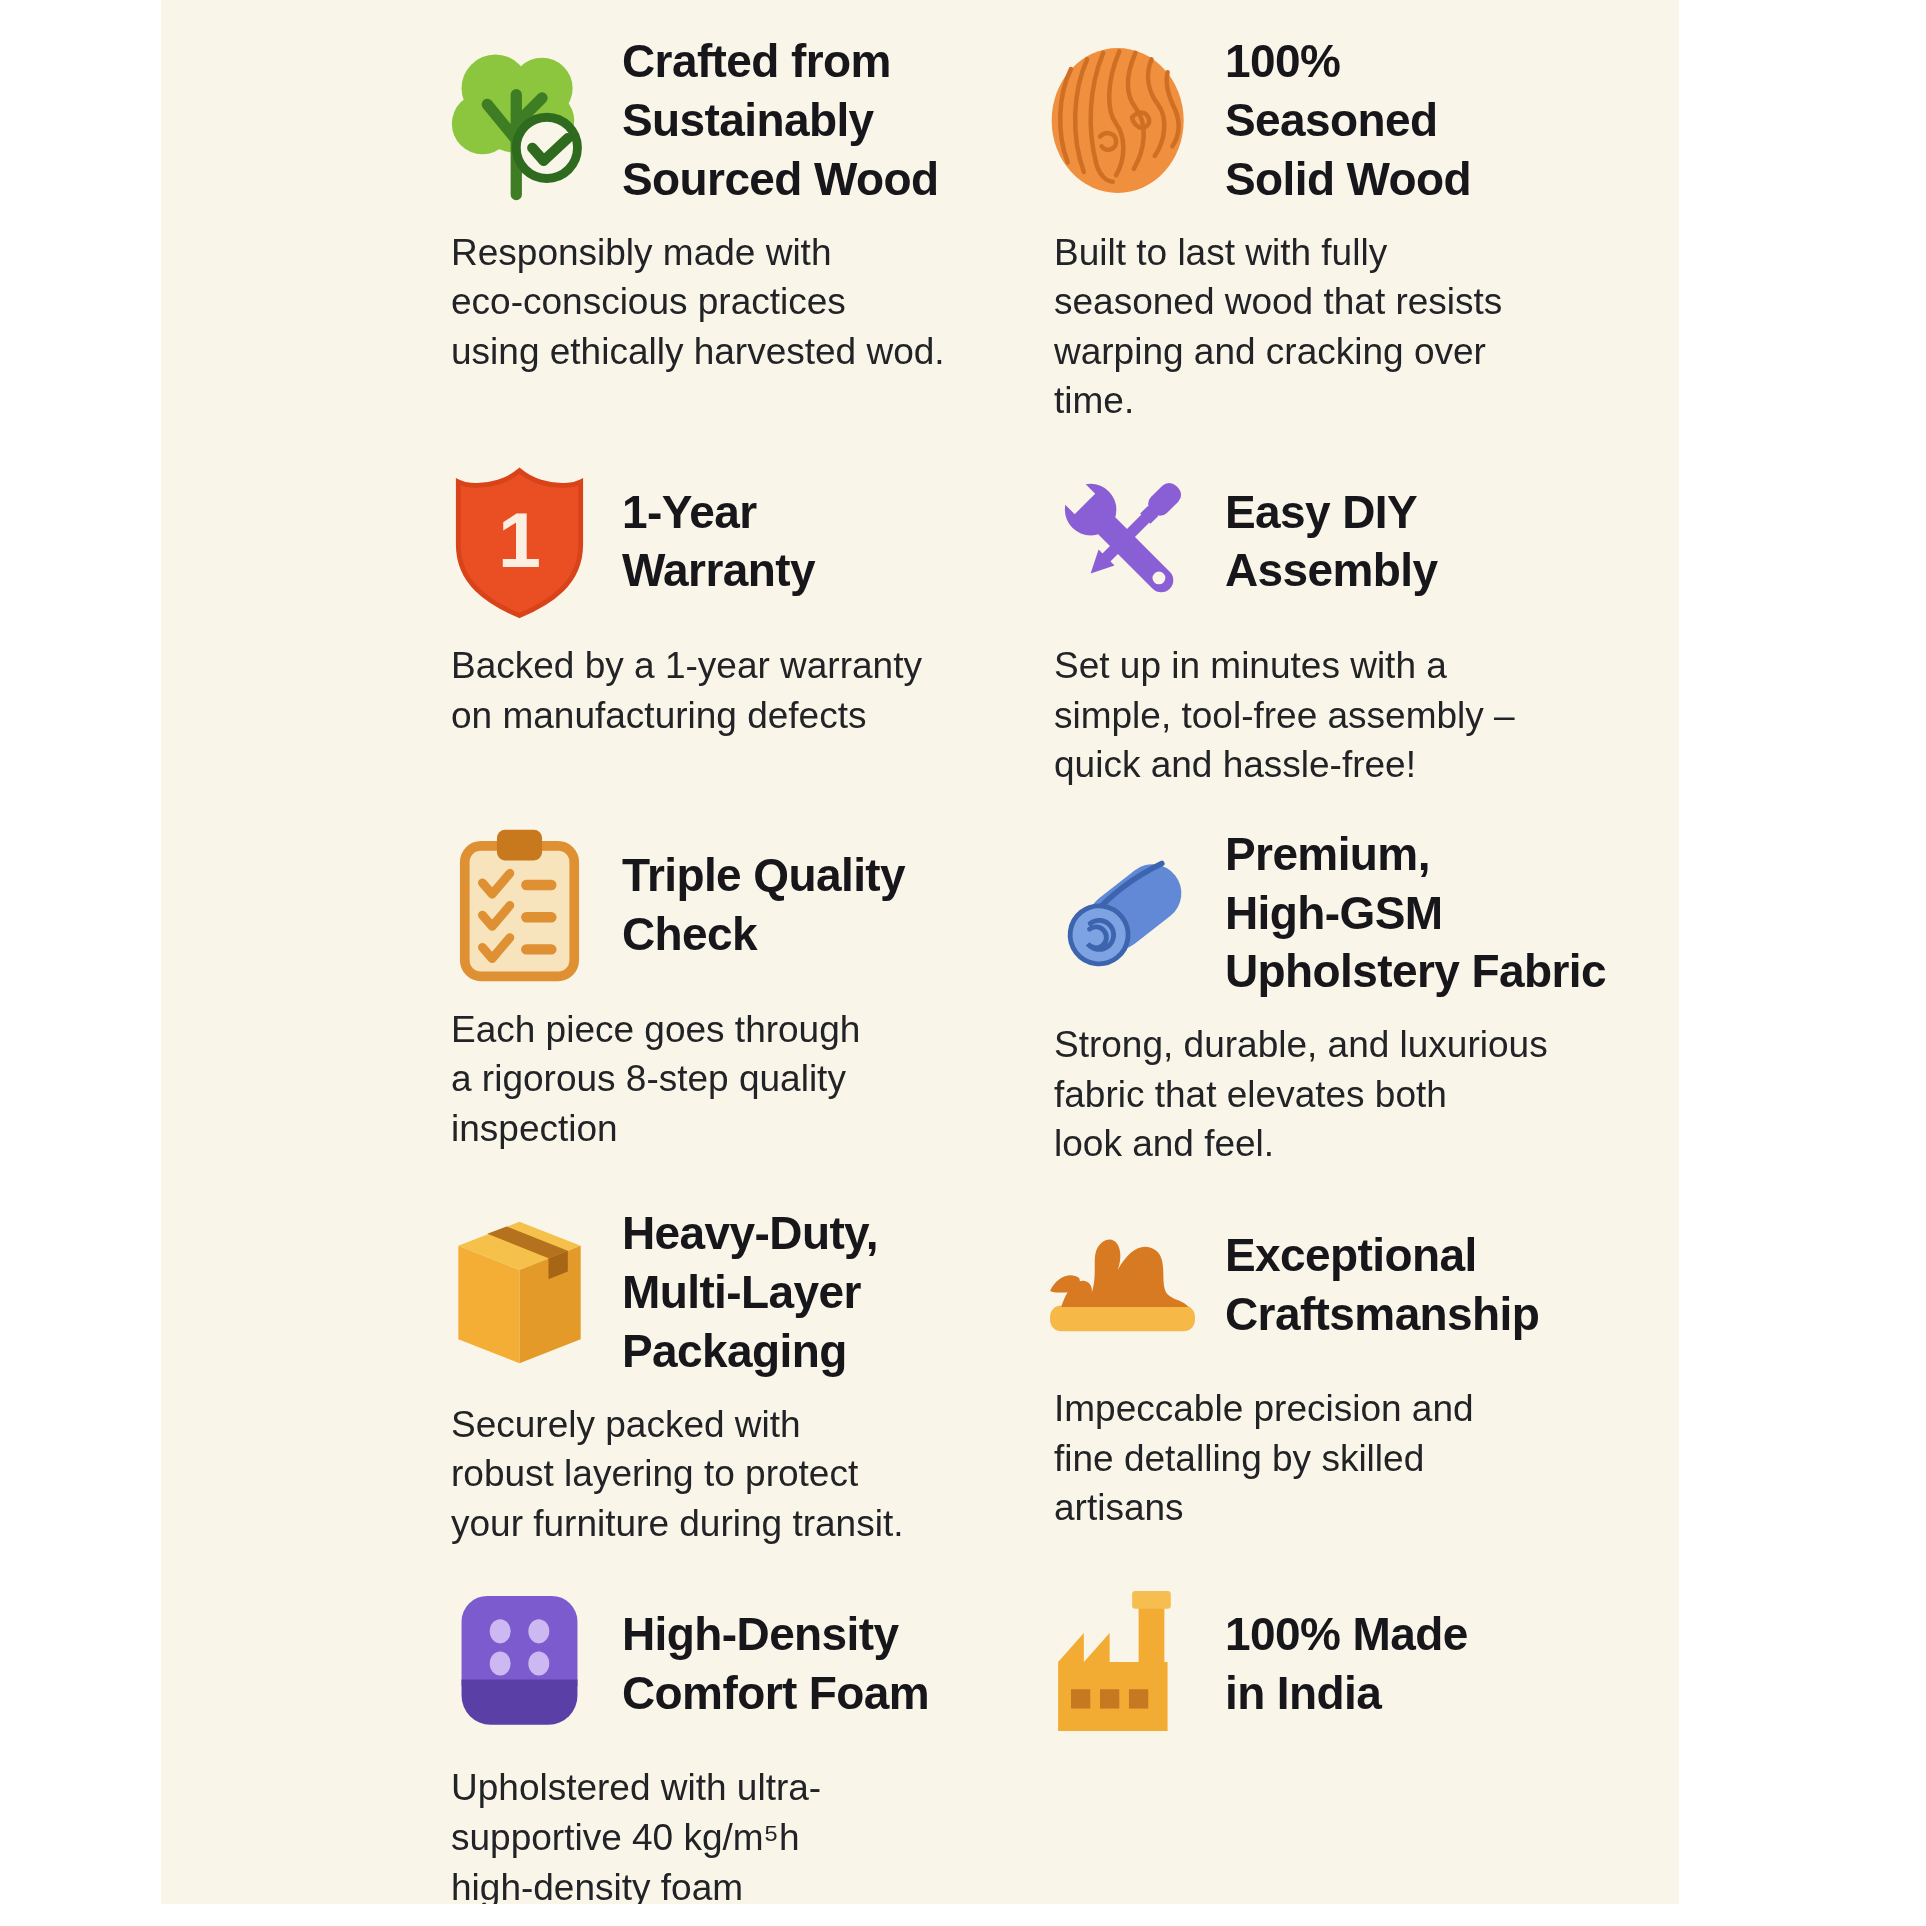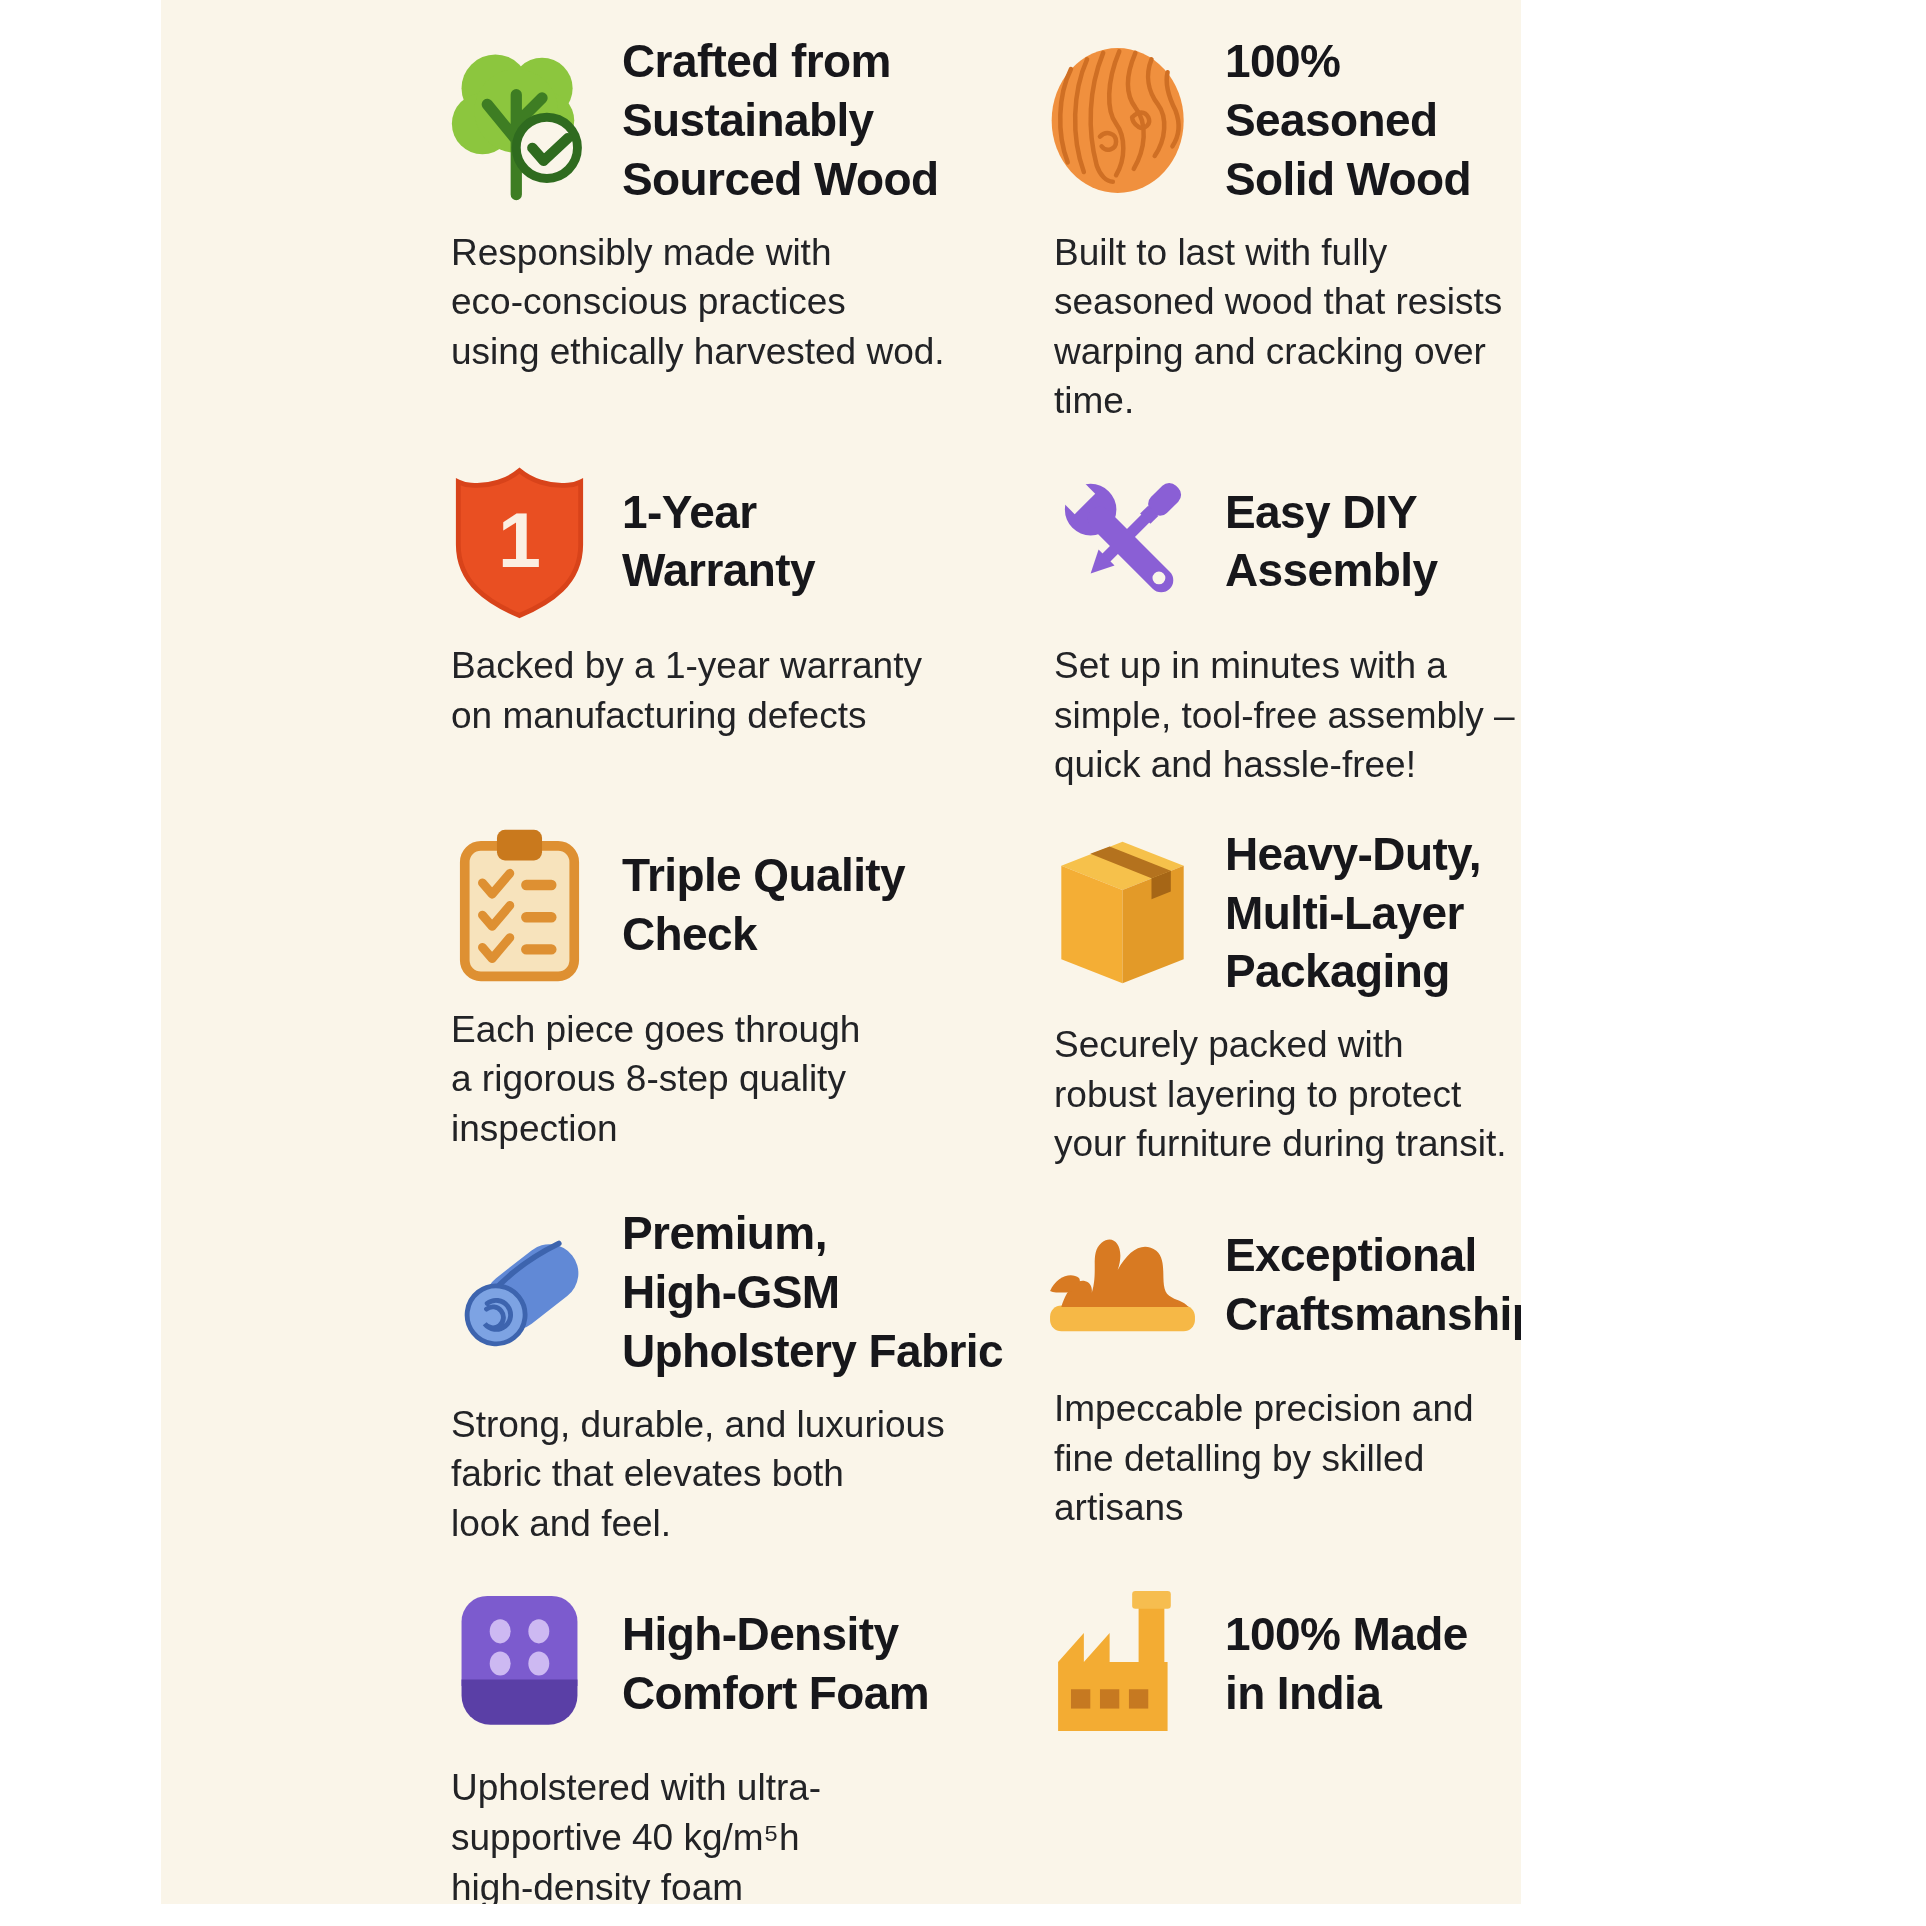--- a/index.html
+++ b/index.html
@@ -12,21 +12,21 @@
     position: relative;
     width: 1926px;
     height: 1926px;
     background: #ffffff;
     overflow: hidden;
   }
   .panel {
     position: absolute;
     left: 161px;
     top: 0;
-    width: 1360px;
+    width: 1518px;
     height: 1904px;
     background: #FAF5E9;
     overflow: hidden;
   }
   .grid {
     box-sizing: border-box;
     display: grid;
     grid-template-columns: 539px 539px;
     column-gap: 64px;
     row-gap: 35px;
@@ -183,55 +183,55 @@
         </div>
         <div class="desc">Each piece goes through
 a rigorous 8-step quality
 inspection</div>
       </div>
 
       <div class="feature">
         <div class="head">
           <div class="icon-box">
             <svg viewBox="0 0 100 100">
+              <g transform="rotate(-38 50 50)">
+                <rect x="26" y="34" width="64" height="36" rx="18" fill="#6189D6"></rect>
+                <path d="M34 40 Q60 35 88 41" stroke="#3D64AE" stroke-width="3.5" fill="none" stroke-linecap="round"></path>
+                <circle cx="30" cy="52" r="18" fill="#7DA3E3" stroke="#3D64AE" stroke-width="3"></circle>
+                <path d="M30 43 a9 9 0 1 1 -9 9 a6.5 6.5 0 1 0 6.5 -6.5" stroke="#3D64AE" stroke-width="3" fill="none" stroke-linecap="round"></path>
+              </g>
+            </svg>
+          </div>
+          <div class="title">Premium,
+High-GSM
+Upholstery Fabric</div>
+        </div>
+        <div class="desc">Strong, durable, and luxurious
+fabric that elevates both
+look and feel.</div>
+      </div>
+
+      <div class="feature">
+        <div class="head">
+          <div class="icon-box">
+            <svg viewBox="0 0 100 100">
               <polygon points="50,6 88,21 50,36 12,21" fill="#F6C14B"></polygon>
               <polygon points="12,21 50,36 50,94 12,79" fill="#F4AE35"></polygon>
               <polygon points="88,21 50,36 50,94 88,79" fill="#E39A28"></polygon>
               <polygon points="30,13.5 42,9 80,24 68,28.8" fill="#B4721E"></polygon>
               <polygon points="68,28.8 80,24 80,37 68,41.8" fill="#A66616"></polygon>
             </svg>
           </div>
           <div class="title">Heavy-Duty,
 Multi-Layer
 Packaging</div>
         </div>
         <div class="desc">Securely packed with
 robust layering to protect
 your furniture during transit.</div>
-      </div>
-
-      <div class="feature">
-        <div class="head">
-          <div class="icon-box">
-            <svg viewBox="0 0 100 100">
-              <g transform="rotate(-38 50 50)">
-                <rect x="26" y="34" width="64" height="36" rx="18" fill="#6189D6"></rect>
-                <path d="M34 40 Q60 35 88 41" stroke="#3D64AE" stroke-width="3.5" fill="none" stroke-linecap="round"></path>
-                <circle cx="30" cy="52" r="18" fill="#7DA3E3" stroke="#3D64AE" stroke-width="3"></circle>
-                <path d="M30 43 a9 9 0 1 1 -9 9 a6.5 6.5 0 1 0 6.5 -6.5" stroke="#3D64AE" stroke-width="3" fill="none" stroke-linecap="round"></path>
-              </g>
-            </svg>
-          </div>
-          <div class="title">Premium,
-High-GSM
-Upholstery Fabric</div>
-        </div>
-        <div class="desc">Strong, durable, and luxurious
-fabric that elevates both
-look and feel.</div>
       </div>
 
       <div class="feature">
         <div class="head">
           <div class="icon-box">
             <svg viewBox="0 0 100 100">
               <rect x="5" y="63" width="90" height="16" rx="7" fill="#F6B846"></rect>
               <path d="M12 64 C15 54 21 46 27 48 C31 49 32 54 30 58 C36 42 29 31 37 24 C45 18 52 27 47 41 C54 28 63 23 71 29 C79 36 72 52 79 57 C83 60 88 60 91 64 Z" fill="#D87A22"></path>
               <path d="M5 54 C9 45 18 42 23 46 C25 49 21 55 14 55 C10 55 7 55 5 54 Z" fill="#D87A22"></path>
             </svg>

